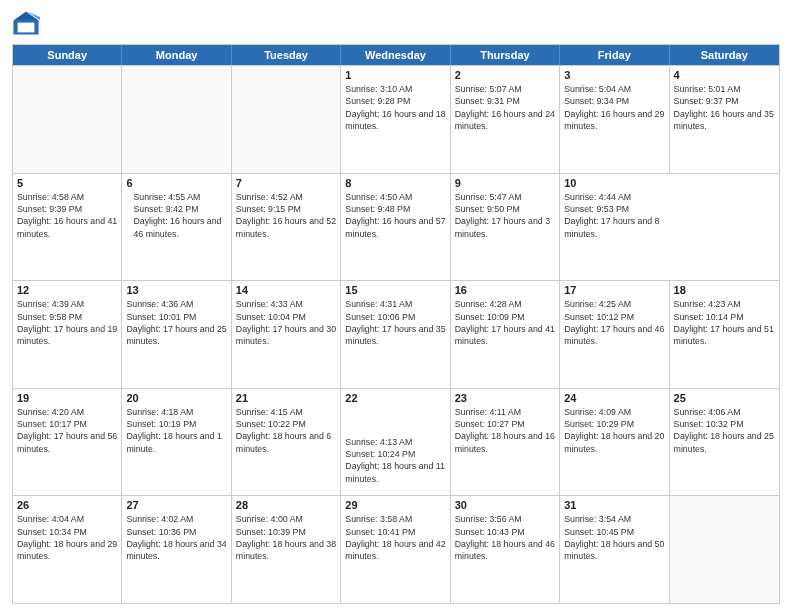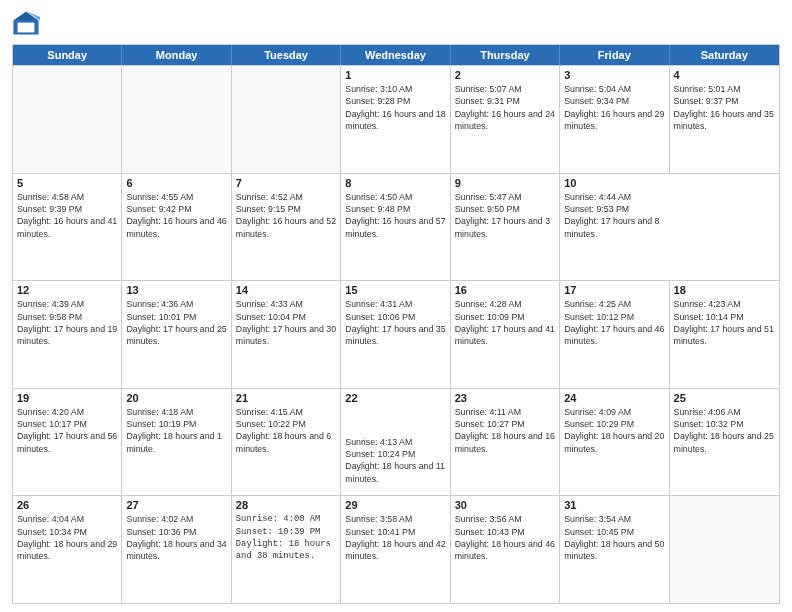--- a/index.html
+++ b/index.html
@@ -168,21 +168,21 @@
         </div>
         <div class="cal-row">
           <div class="cal-cell">
             <div class="day-num">5</div>
             <div class="day-info" style="white-space: pre-line;">Sunrise: 4:58 AM
 Sunset: 9:39 PM
 Daylight: 16 hours and 41 minutes.</div>
           </div>
           <div class="cal-cell">
             <div class="day-num">6</div>
-            <div class="day-info" style="white-space: pre-line;">Sunrise: 4:55 AM
+            <div class="day-info" style="white-space: pre-line; margin-left: 7px;">Sunrise: 4:55 AM
 Sunset: 9:42 PM
 Daylight: 16 hours and 46 minutes.</div>
           </div>
           <div class="cal-cell">
             <div class="day-num">7</div>
             <div class="day-info" style="white-space: pre-line;">Sunrise: 4:52 AM
 Sunset: 9:15 PM
 Daylight: 16 hours and 52 minutes.</div>
           </div>
           <div class="cal-cell">
@@ -300,21 +300,21 @@
 Daylight: 18 hours and 29 minutes.</div>
           </div>
           <div class="cal-cell">
             <div class="day-num">27</div>
             <div class="day-info" style="white-space: pre-line;">Sunrise: 4:02 AM
 Sunset: 10:36 PM
 Daylight: 18 hours and 34 minutes.</div>
           </div>
           <div class="cal-cell">
             <div class="day-num">28</div>
-            <div class="day-info" style="white-space: pre-line; font-family: Liberation Mono, monospace;">Sunrise: 4:00 AM
+            <div class="day-info" style="white-space: pre-line;">Sunrise: 4:00 AM
 Sunset: 10:39 PM
 Daylight: 18 hours and 38 minutes.</div>
           </div>
           <div class="cal-cell">
             <div class="day-num">29</div>
             <div class="day-info" style="white-space: pre-line;">Sunrise: 3:58 AM
 Sunset: 10:41 PM
 Daylight: 18 hours and 42 minutes.</div>
           </div>
           <div class="cal-cell">

